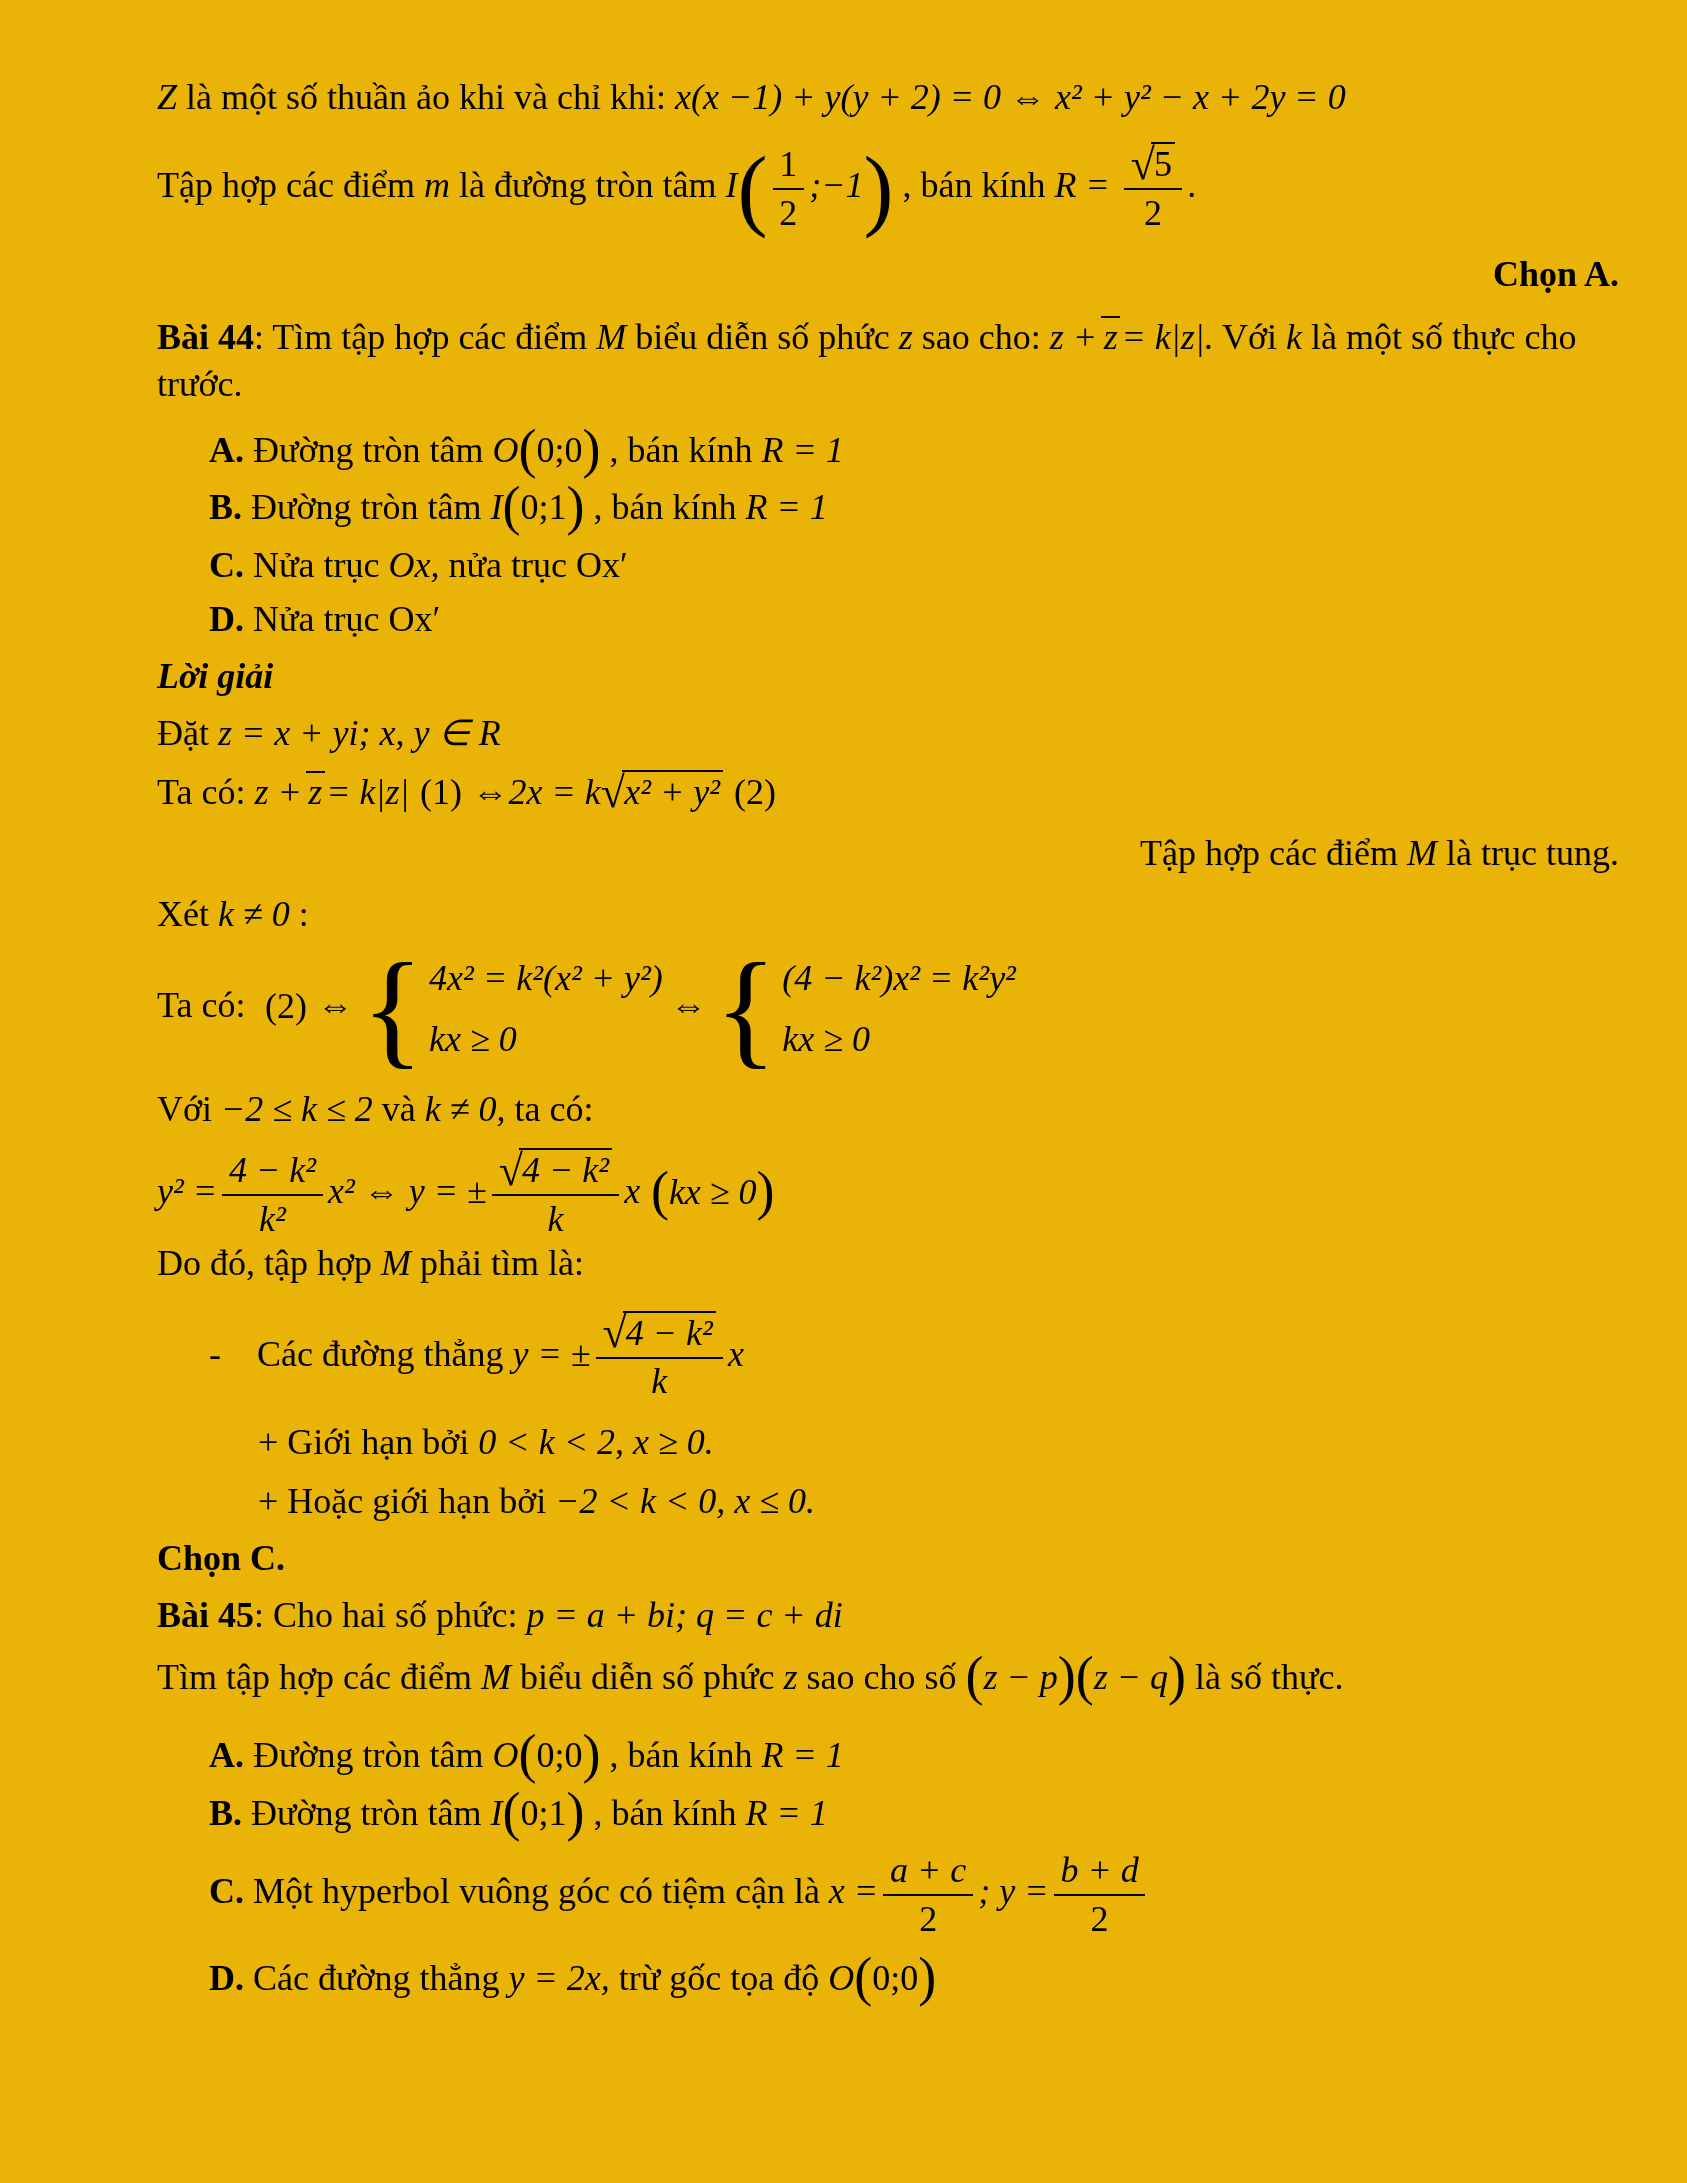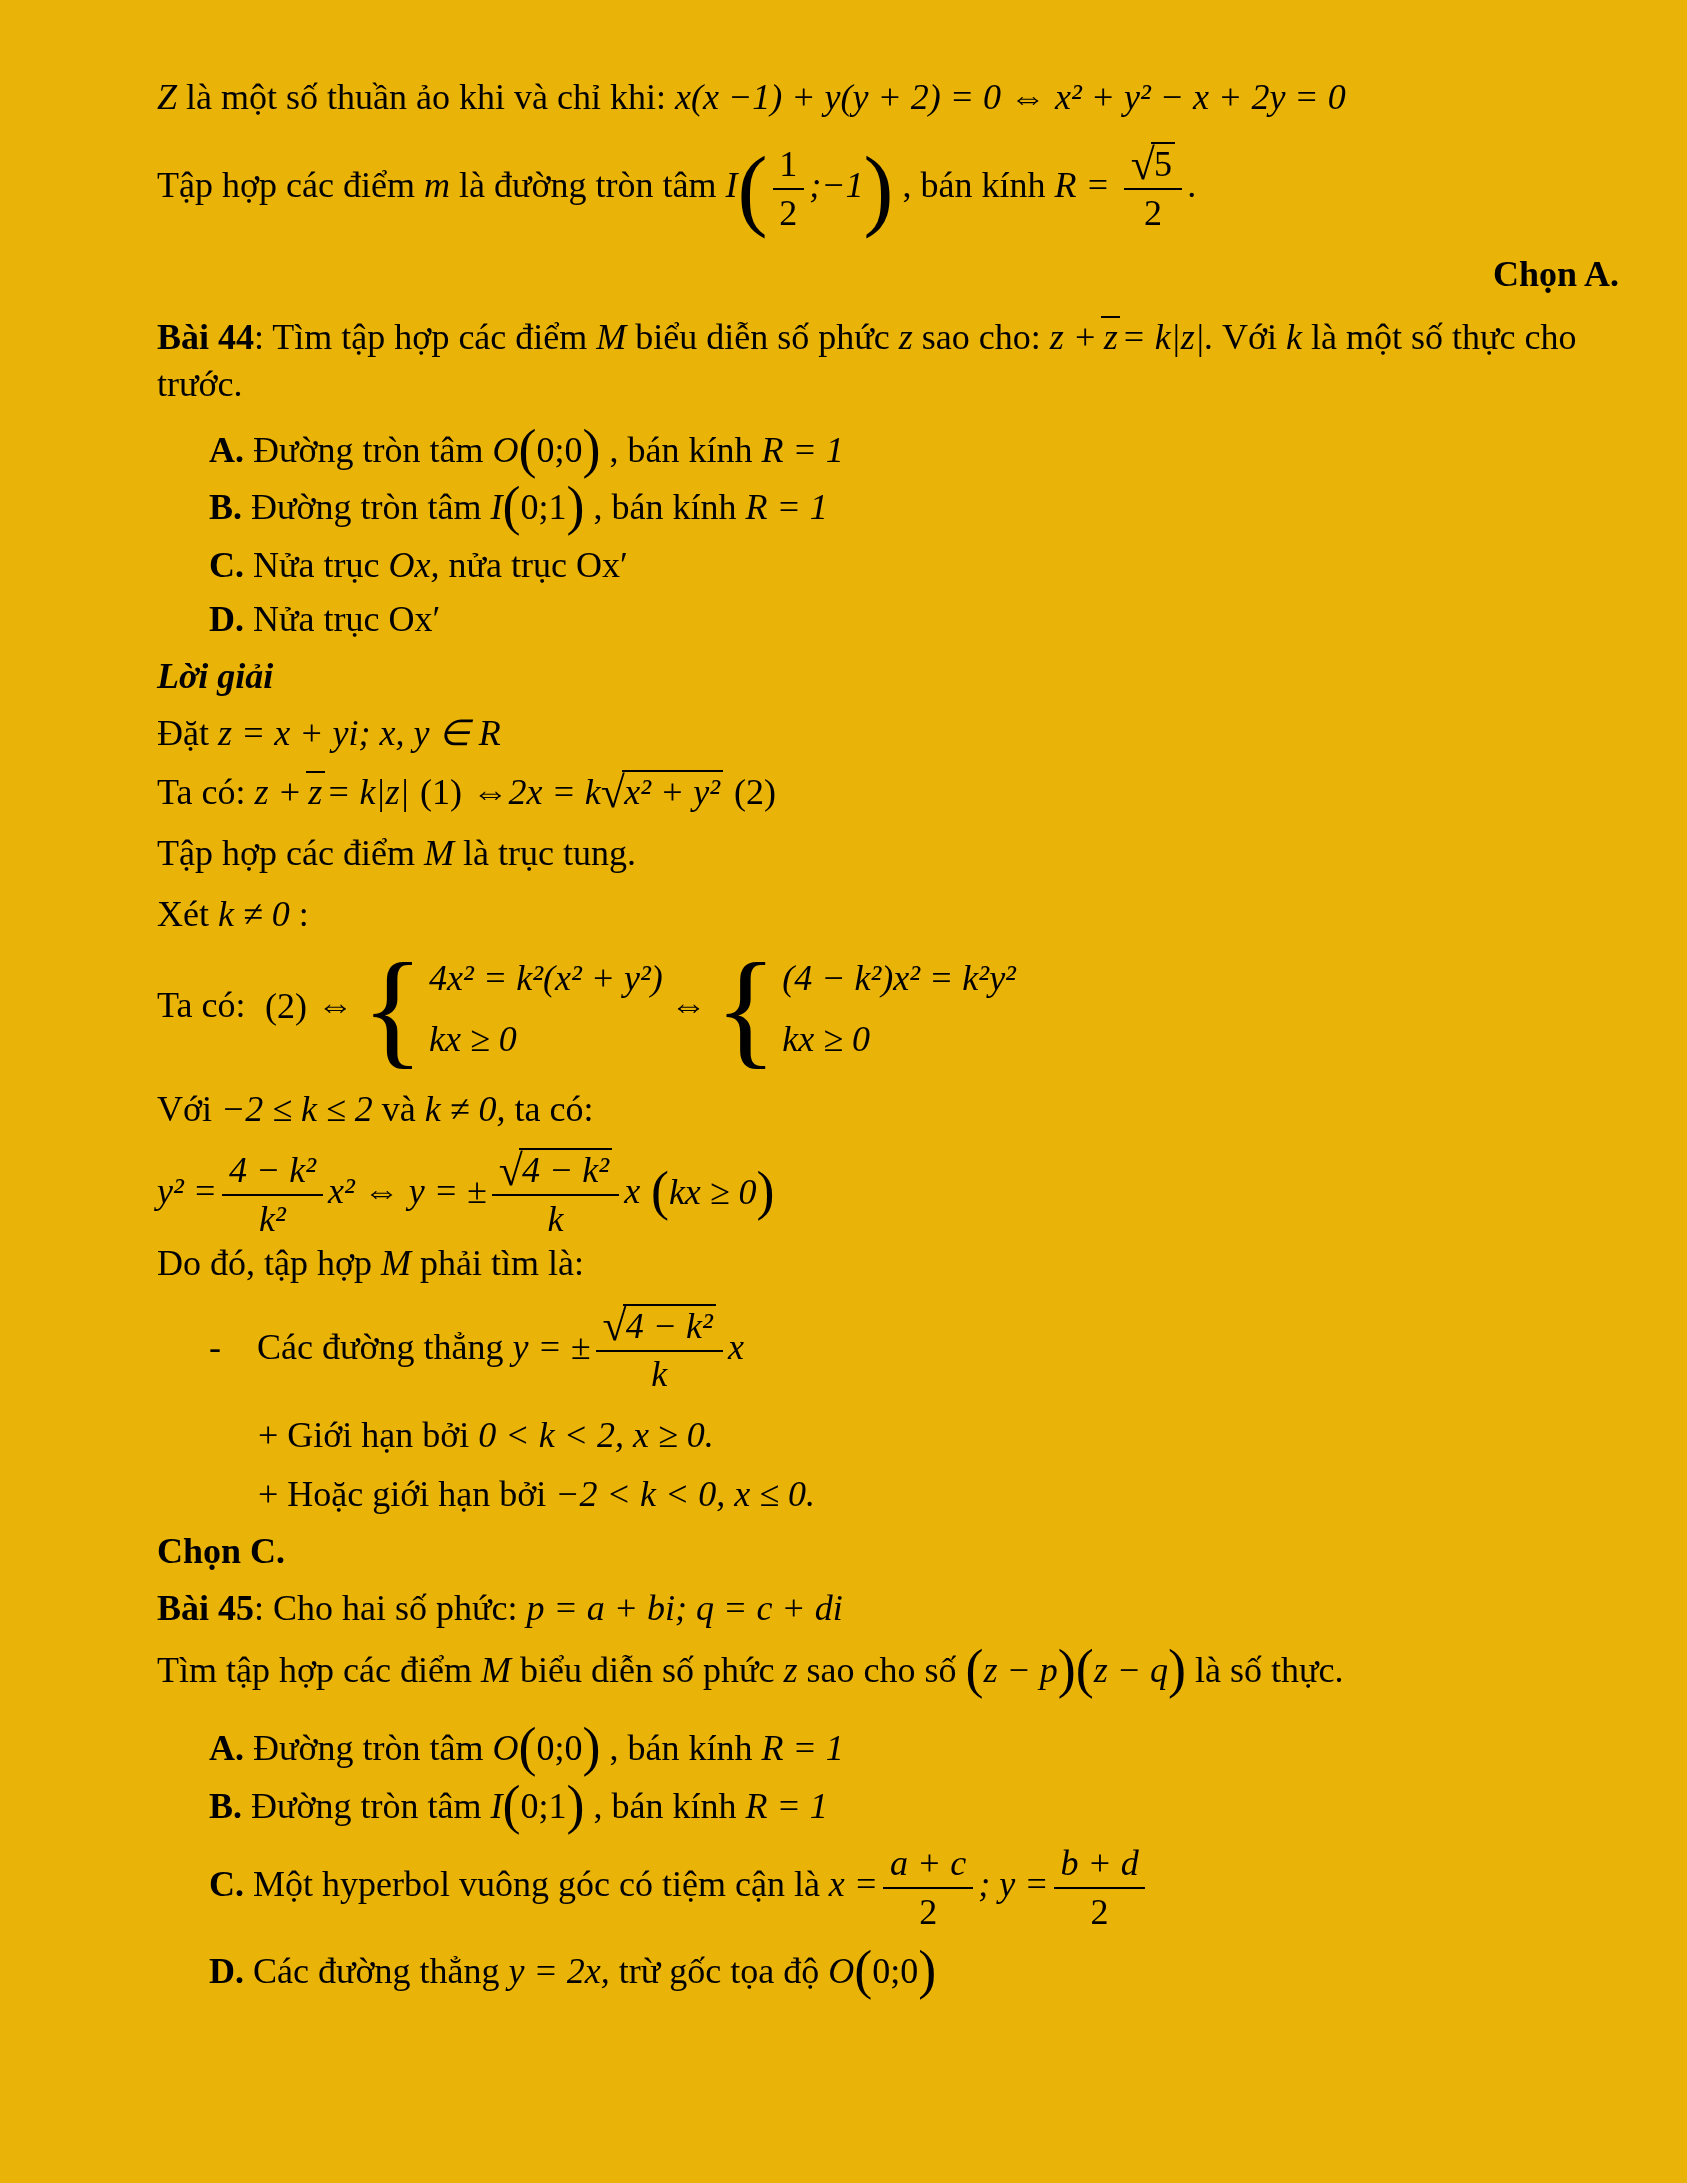--- a/index.html
+++ b/index.html
@@ -57,21 +57,21 @@
 
   <div class="line opt" style="margin-top:6.6px;"><span class="b">D.</span><span> Nửa trục </span><span>Ox′</span></div>
 
   <div class="line bi" style="margin-top:9.3px;"><span>Lời giải</span></div>
 
   <div class="line" style="margin-top:9.3px;"><span>Đặt </span><span class="m">z = x + yi; x, y ∈ R</span></div>
 
   <div class="line" style="margin-top:12px;"><span>Ta có: </span><span class="m">z +</span><span class="ov m">z</span><span class="m">= k|z|</span><span class="tag">(1)</span><span>⇔</span><span class="m">2x = k</span><span class="sqrt"><span class="radsign">√</span><span class="rad m">x² + y²</span></span><span class="tag">(2)</span></div>
 
 
-  <div class="line" style="margin-top:13.2px;"><span>Tập hợp các điểm </span><span class="m">M</span><span> là trục tung.</span></div>
+  <div class="line" style="margin-top:13.2px;text-align:right;"><span>Tập hợp các điểm </span><span class="m">M</span><span> là trục tung.</span></div>
 
   <div class="line" style="margin-top:13.2px;"><span>Xét </span><span class="m">k ≠ 0</span><span> :</span></div>
 
   <div class="line" style="margin-top:17px;"><span>Ta có: </span><span class="tag">(2)</span><span>⇔</span><span class="sys">
           <span class="lbrace">{</span>
           <span class="rows">
             <span class="m">4x² = k²(x² + y²)</span>
             <span class="m">kx ≥ 0</span>
           </span>
         </span><span>⇔</span><span class="sys">
@@ -87,21 +87,21 @@
   <div class="line" style="margin-top:17px;"><span class="m">y² =</span><span class="frac">
           <span class="num m">4 − k²</span>
           <span class="den m">k²</span>
         </span><span class="m">x² ⇔ y = ±</span><span class="frac">
           <span class="num"><span class="sqrt"><span class="radsign">√</span><span class="rad m">4 − k²</span></span></span>
           <span class="den m">k</span>
         </span><span class="m">x</span><span class="tag"><span class="bp">(</span><span class="m">kx ≥ 0</span><span class="bp">)</span></span></div>
 
   <div class="line" style=""><span>Do đó, tập hợp </span><span class="m">M</span><span> phải tìm là:</span></div>
 
-  <div class="line bul" style="margin-top:18px;"><span class="dash">-</span><span>Các đường thẳng </span><span class="m">y = ±</span><span class="frac">
+  <div class="line bul" style="margin-top:25px;"><span class="dash">-</span><span>Các đường thẳng </span><span class="m">y = ±</span><span class="frac">
           <span class="num"><span class="sqrt"><span class="radsign">√</span><span class="rad m">4 − k²</span></span></span>
           <span class="den m">k</span>
         </span><span class="m">x</span></div>
 
   <div class="line plus" style="margin-top:16px;"><span>+ Giới hạn  bởi </span><span class="m">0 &lt; k &lt; 2, x ≥ 0.</span></div>
 
   <div class="line plus" style="margin-top:12px;"><span>+ Hoặc giới hạn bởi </span><span class="m">−2 &lt; k &lt; 0, x ≤ 0.</span></div>
 
 
 

